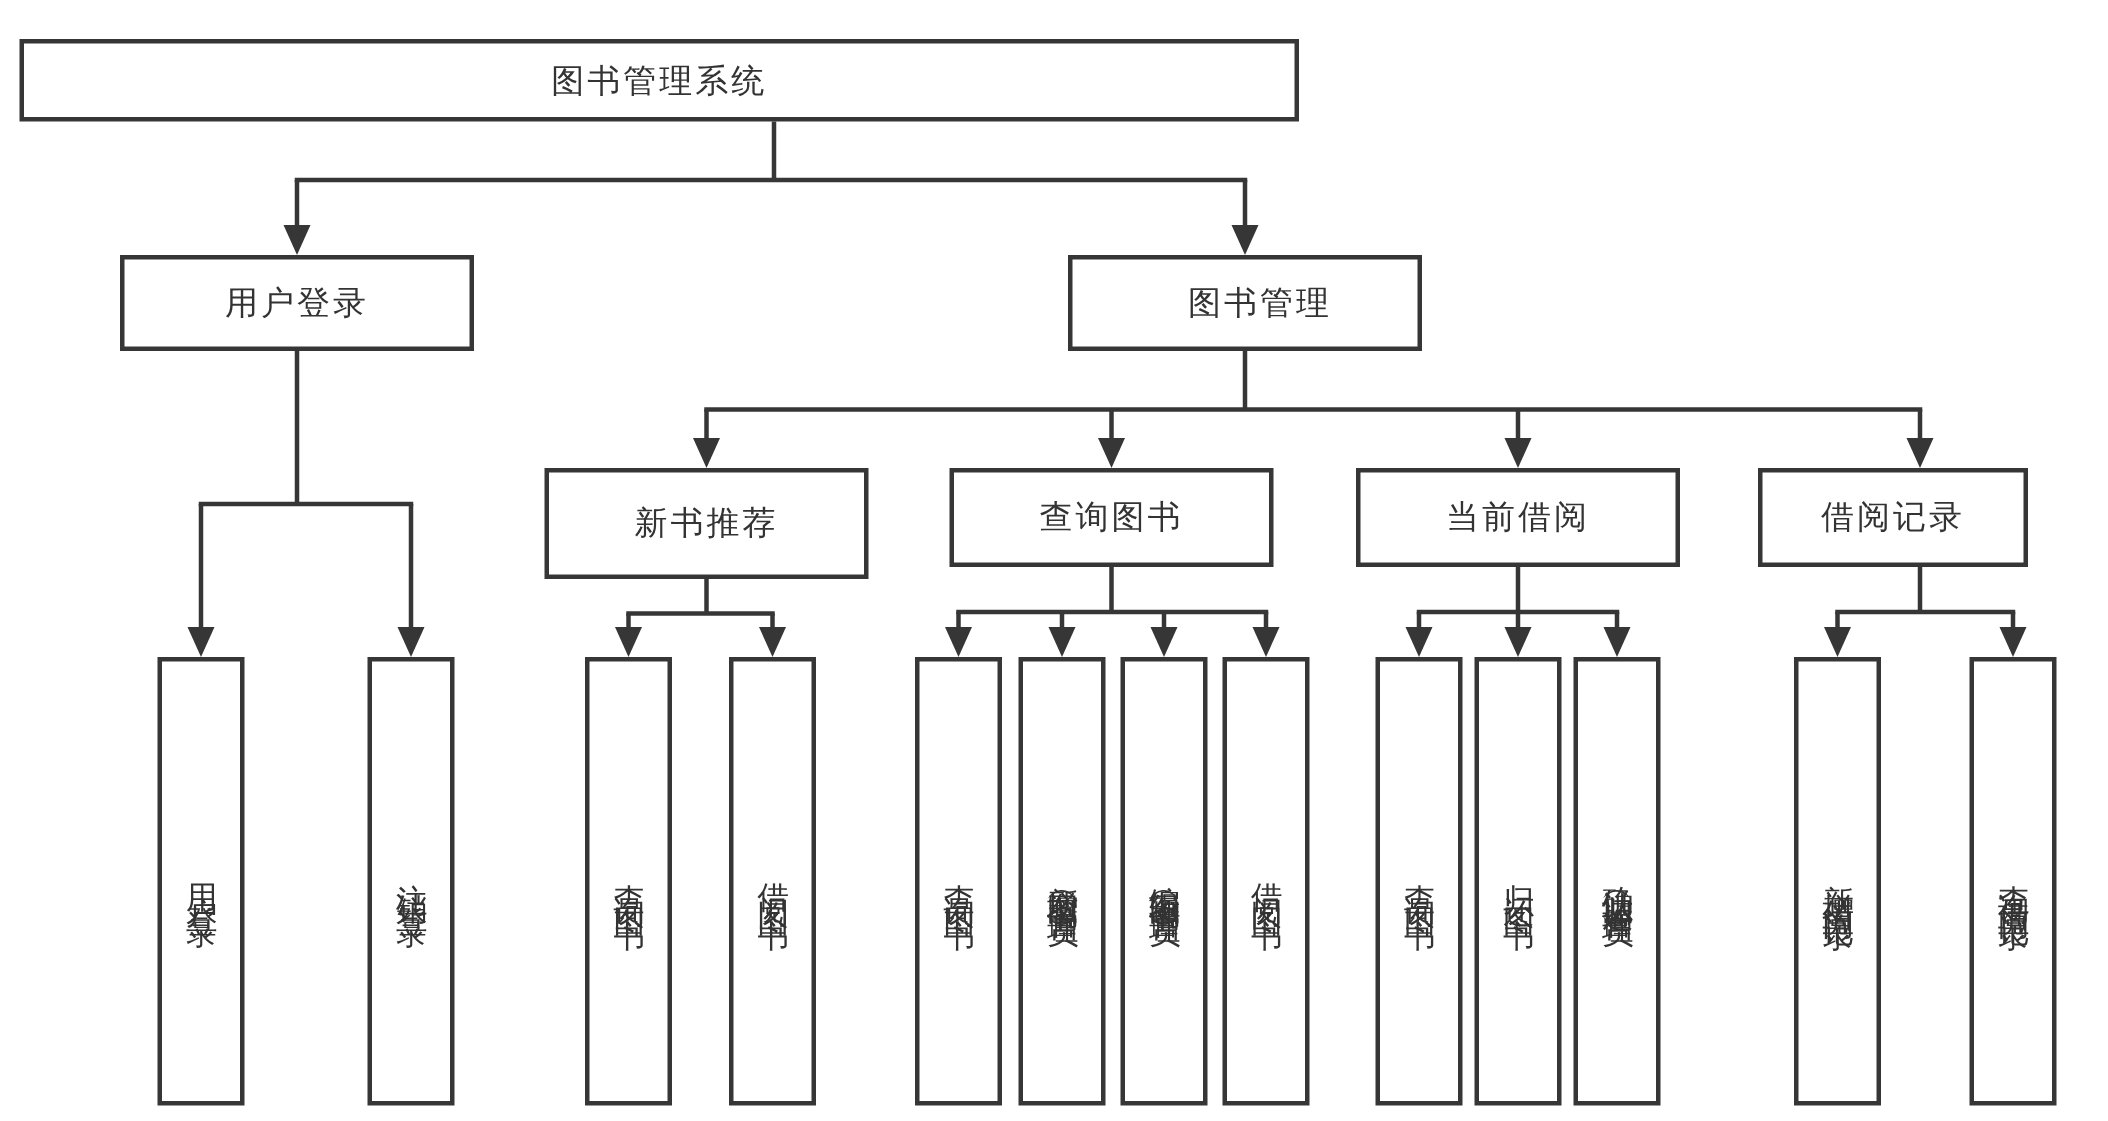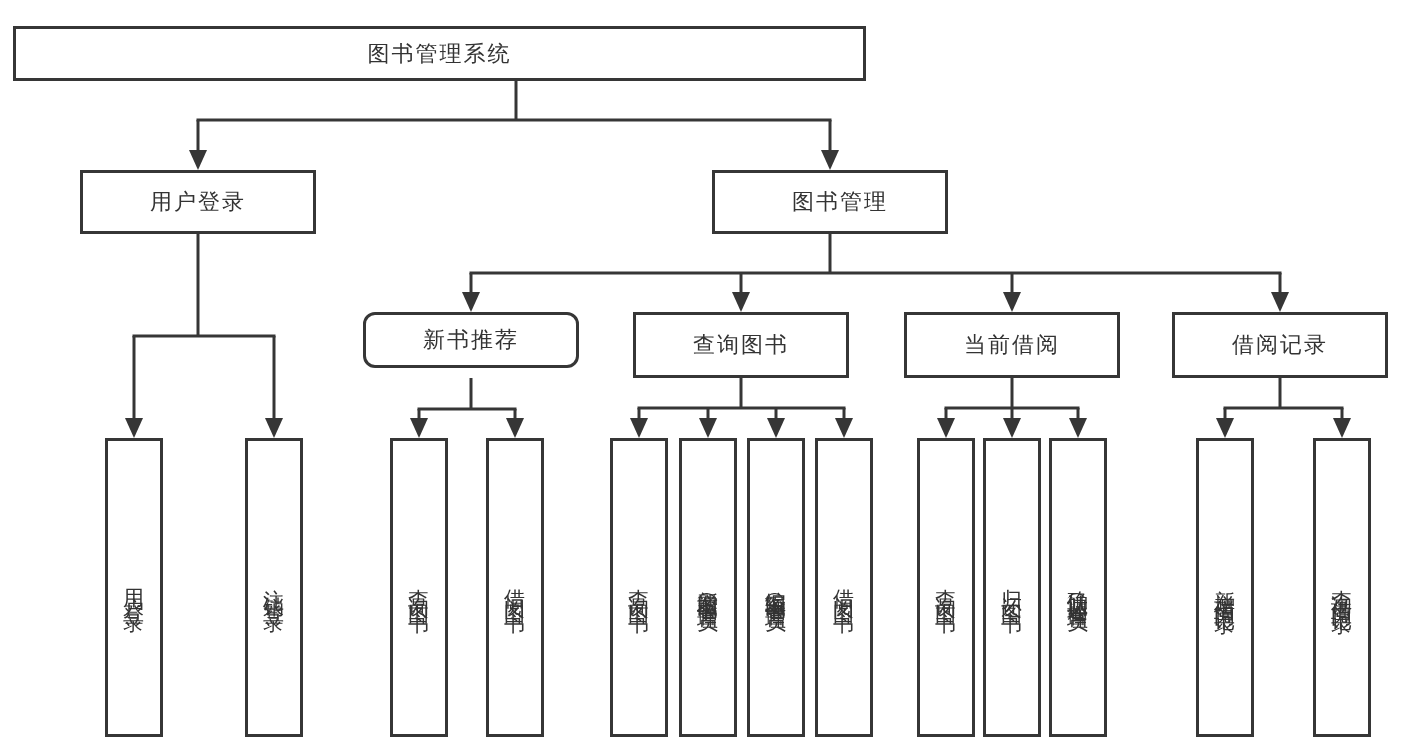--- a/index.html
+++ b/index.html
@@ -125,24 +125,24 @@
       <path d="M1216,418 L1234,418 L1225,438 Z"></path>
       <path d="M1333,418 L1351,418 L1342,438 Z"></path>
     </g>
   </svg>
 
   <div class="box h" style="left:13px; top:14px; width:853px; height:55px;margin-top:12px;">图书管理系统</div>
 
   <div class="box h" style="left:80px; top:170px; width:236px; height:64px;">用户登录</div>
   <div class="box h" style="left:712px; top:170px; width:236px; height:64px;padding-left:20px;">图书管理</div>
 
-  <div class="box h" style="left:363px; top:312px; width:216px; height:56px;border-radius:12px;">新书推荐</div>
+  <div class="box h" style="left:363px; top:312px; width:216px; height:74px;">新书推荐</div>
   <div class="box h" style="left:633px; top:312px; width:216px; height:66px;">查询图书</div>
   <div class="box h" style="left:904px; top:312px; width:216px; height:66px;">当前借阅</div>
-  <div class="box h" style="left:1172px; top:312px; width:216px; height:66px;">借阅记录</div>
+  <div class="box h" style="left:1172px; top:312px; width:180px; height:66px;">借阅记录</div>
 
   <div class="box v" style="left:105px; top:438px; width:58px; height:299px;">用户登录</div>
   <div class="box v" style="left:245px; top:438px; width:58px; height:299px;">注销登录</div>
 
   <div class="box v" style="left:390px; top:438px; width:58px; height:299px;">查询图书</div>
   <div class="box v" style="left:486px; top:438px; width:58px; height:299px;">借阅图书</div>
 
   <div class="box v" style="left:610px; top:438px; width:58px; height:299px;">查询图书</div>
   <div class="box v" style="left:679px; top:438px; width:58px; height:299px; letter-spacing:3px;">新增图书（管理员）</div>
   <div class="box v" style="left:747px; top:438px; width:58px; height:299px; letter-spacing:3px;">编辑图书（管理员）</div>

